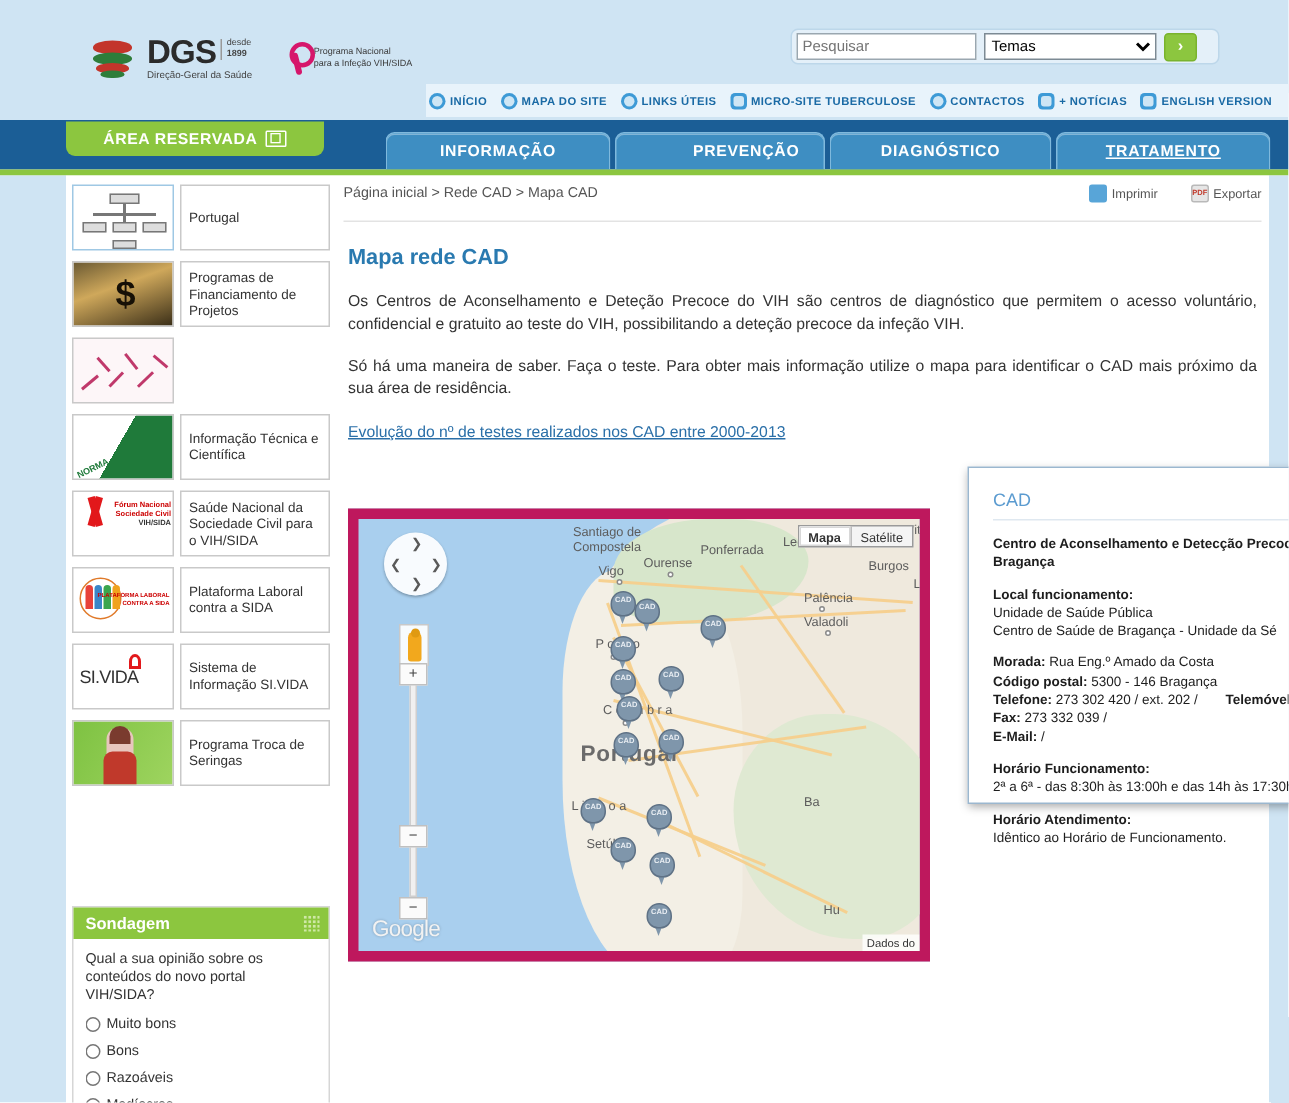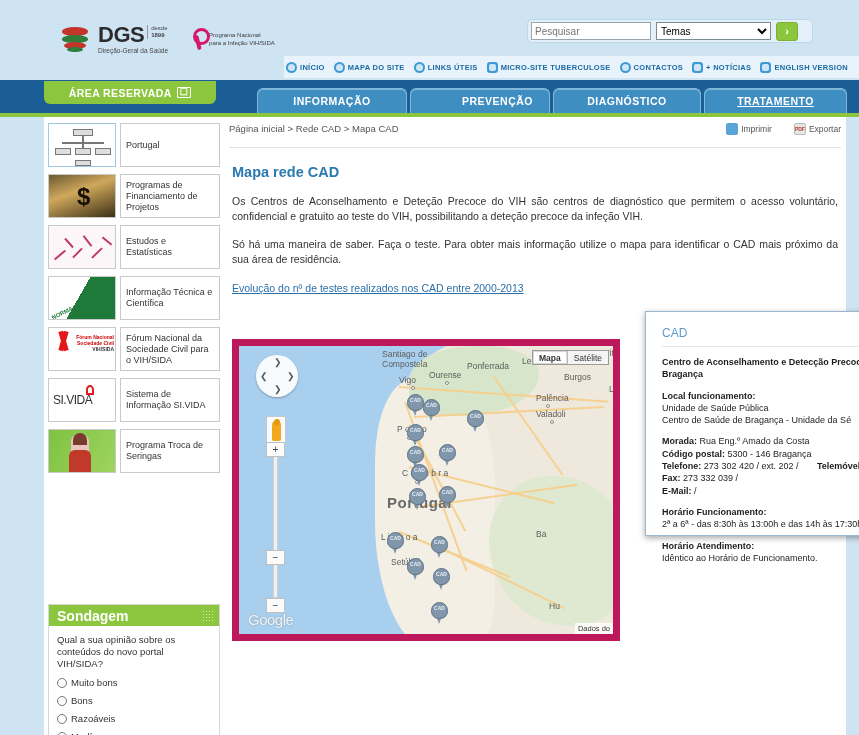--- a/index.html
+++ b/index.html
@@ -103,21 +103,21 @@
   .t-sivida { background:#fff; }
   .t-sivida .tx { position:absolute; left:4px; top:14px; font-size:12px; letter-spacing:-.5px; color:#333; font-family:"Liberation Sans",sans-serif;}
   .t-sivida .rb { position:absolute; left:37px; top:6px; width:8px; height:10px; border:2px solid #e2181b; border-radius:50% 50% 0 0;}
   .t-seringa { background:linear-gradient(120deg,#7ec242,#9ed45f); }
   .t-seringa .f { position:absolute; left:22px; top:4px; width:18px; height:36px; background:#e8c6bd; border-radius:8px 8px 0 0;}
   .t-seringa .h { position:absolute; left:24px; top:3px; width:14px; height:12px; background:#7a3b2e; border-radius:7px 7px 0 0;}
   .t-seringa .b { position:absolute; left:20px; top:20px; width:22px; height:22px; background:#c0392b; border-radius:6px 6px 0 0;}
 
   
   #sondagem { position:absolute; left:4px; top:481px; width:172px; border:1px solid #d6d6d6; background:#fff; }
-  #sondagem-head { height:21px; background:#8cc63f; color:#fff; font-weight:bold; font-size:14px;
+  #sondagem-head { height:21px; background:#8cc63f; color:#fff; font-weight:bold; font-size:11px;
      display:flex; align-items:center; padding-left:8px; position:relative; }
   #sondagem-head .grip { position:absolute; right:6px; top:5px; width:11px; height:11px;
      background-image:radial-gradient(#cfe8a6 40%, transparent 41%); background-size:3px 3px; }
   #sondagem-body { padding:8px 8px 9px 8px; }
   #sondagem-q { font-size:9.5px; color:#333; line-height:12px; margin-bottom:7px; }
   .poll-opt { display:flex; align-items:center; gap:4px; margin-bottom:7px; font-size:9.5px; color:#333; }
   .poll-opt input { width:10px; height:10px; margin:0; }
 
   
   #main { position:absolute; left:185px; top:6px; width:612px; }
@@ -292,38 +292,50 @@
 
     <div class="side-item">
       <div class="side-thumb t-chart">
         <span class="ln" style="left:4px;top:28px;width:14px;transform:rotate(-40deg)"></span>
         <span class="ln" style="left:14px;top:16px;width:12px;transform:rotate(48deg)"></span>
         <span class="ln" style="left:22px;top:26px;width:13px;transform:rotate(-46deg)"></span>
         <span class="ln" style="left:32px;top:14px;width:13px;transform:rotate(52deg)"></span>
         <span class="ln" style="left:41px;top:26px;width:14px;transform:rotate(-44deg)"></span>
         <span class="ln" style="left:52px;top:14px;width:12px;transform:rotate(40deg)"></span>
       </div>
-      <div class="side-label">Estudos e Estatísticas</div>
     </div>
 
     <div class="side-item">
       <div class="side-thumb t-green">
         <span class="lbl">NORMA</span>
       </div>
       <div class="side-label">Informação Técnica e Científica</div>
     </div>
 
     <div class="side-item">
       <div class="side-thumb t-forum">
         <span class="rib"></span>
         <span class="tx"><b>Fórum Nacional</b><b>Sociedade Civil</b>VIH/SIDA</span>
       </div>
-      <div class="side-label">Fórum Nacional da Sociedade Civil para o VIH/SIDA</div>
-    </div>
-
+      <div class="side-label">Saúde Nacional da Sociedade Civil para o VIH/SIDA</div>
+    </div>
+
+    <div class="side-item">
+      <div class="side-thumb t-plat">
+        <span class="ring"></span>
+        <span class="ppl">
+            <i style="background:#e8413a"></i>
+            <i style="background:#3a86c8"></i>
+            <i style="background:#3aa64e"></i>
+            <i style="background:#f0a21e"></i>
+          </span>
+        <span class="tx">PLATAFORMA LABORAL<br>CONTRA A SIDA</span>
+      </div>
+      <div class="side-label">Plataforma Laboral contra a SIDA</div>
+    </div>
 
     <div class="side-item">
       <div class="side-thumb t-sivida">
         <span class="tx">SI.VIDA</span>
           <span class="rb"></span>
       </div>
       <div class="side-label">Sistema de Informação SI.VIDA</div>
     </div>
 
     <div class="side-item">
@@ -402,21 +414,21 @@
       <span class="road" style="left:166px;top:55px;width:180px;transform:rotate(70deg)"></span>
       <span class="road" style="left:255px;top:30px;width:120px;transform:rotate(55deg)"></span>
 
       <div class="mlabel" style="left:143px;top:3px">Santiago de</div>
       <div class="mlabel" style="left:143px;top:13px">Compostela</div>
       <div class="mlabel" style="left:228px;top:15px">Ponferrada</div>
       <div class="mlabel" style="left:283px;top:10px">León</div>
       <div class="mlabel" style="left:365px;top:2px">Vitor</div>
       <div class="mlabel" style="left:160px;top:29px">Vigo</div>
       <div class="mlabel" style="left:190px;top:24px">Ourense</div>
-      <div class="mlabel" style="left:325px;top:26px">Burgos</div>
+      <div class="mlabel" style="left:340px;top:26px">Burgos</div>
       <div class="mlabel" style="left:370px;top:38px">Log</div>
       <div class="mlabel" style="left:297px;top:47px">Palência</div>
       <div class="mlabel" style="left:297px;top:63px">Valadoli</div>
       <div class="mlabel" style="left:158px;top:78px">P o r t o</div>
       <div class="mlabel" style="left:163px;top:122px">C o i m b r a</div>
       <div class="mlabel" style="left:142px;top:186px">L i s b o a</div>
       <div class="mlabel" style="left:152px;top:211px">Setúbal</div>
       <div class="mlabel" style="left:297px;top:183px">Ba</div>
       <div class="mlabel" style="left:310px;top:255px">Hu</div>
       <div class="mlabel big" style="left:148px;top:148px">Portugal</div>

